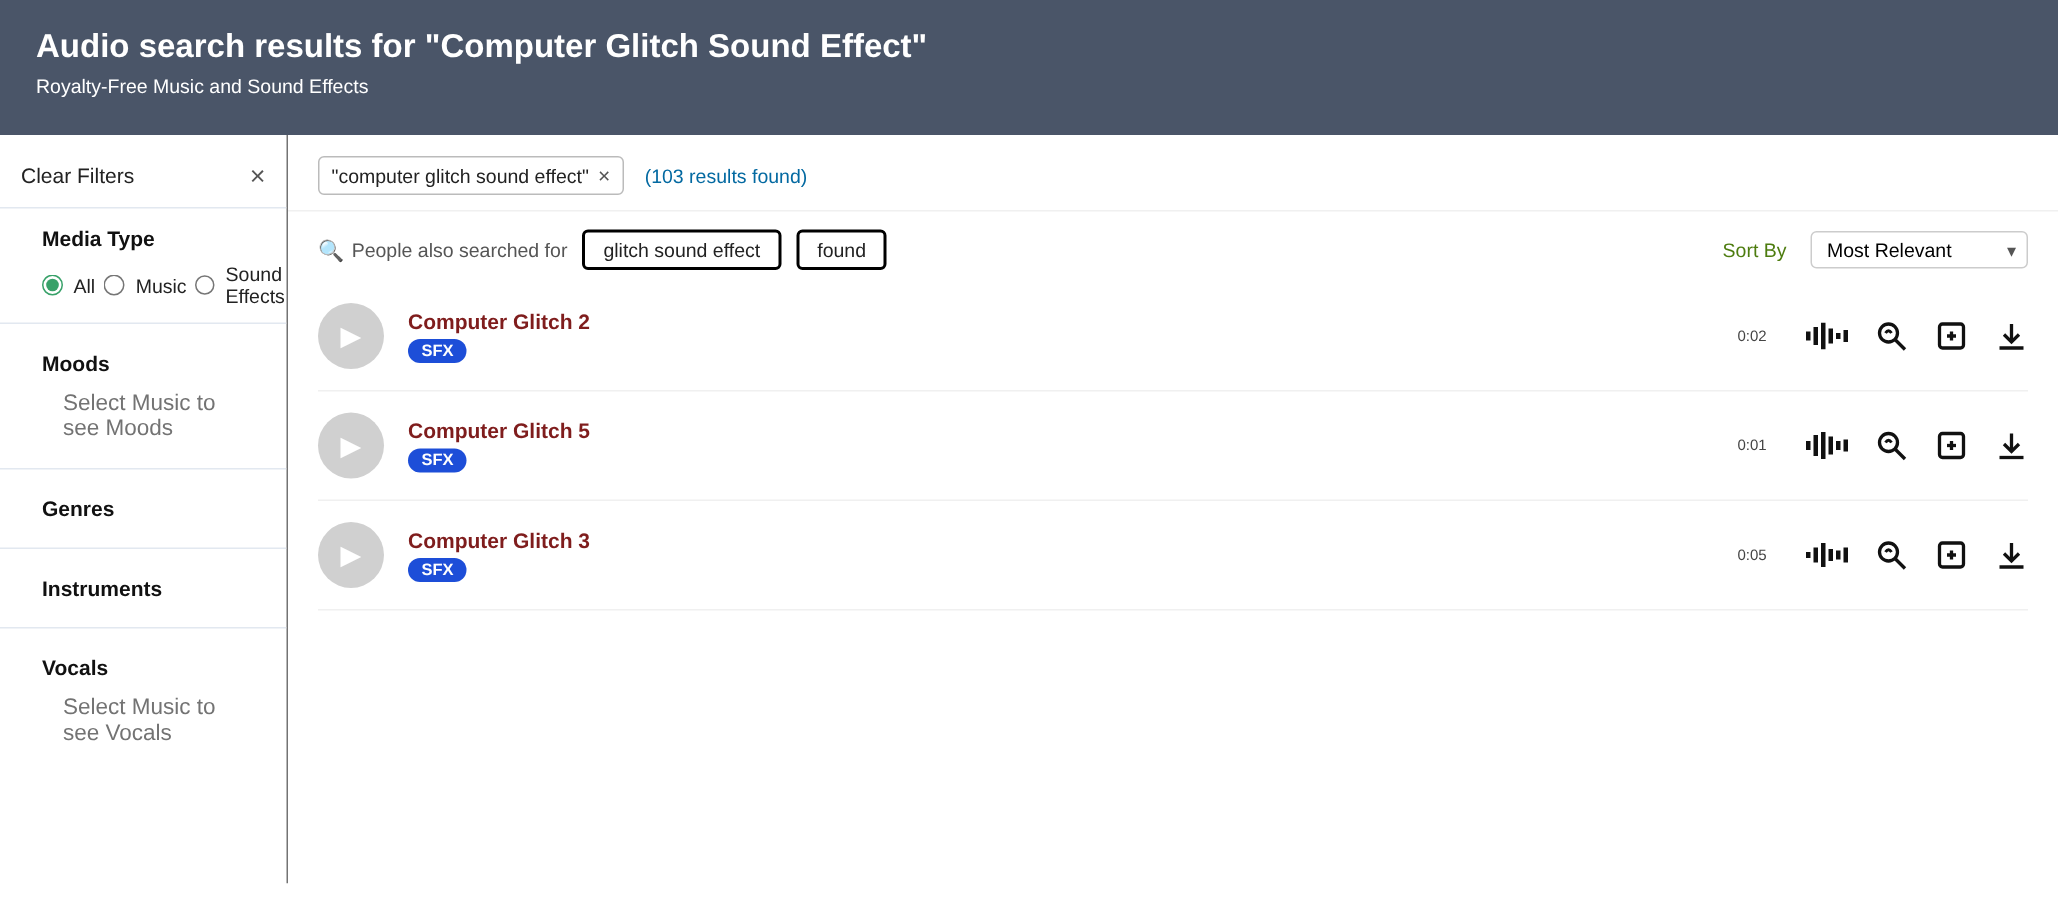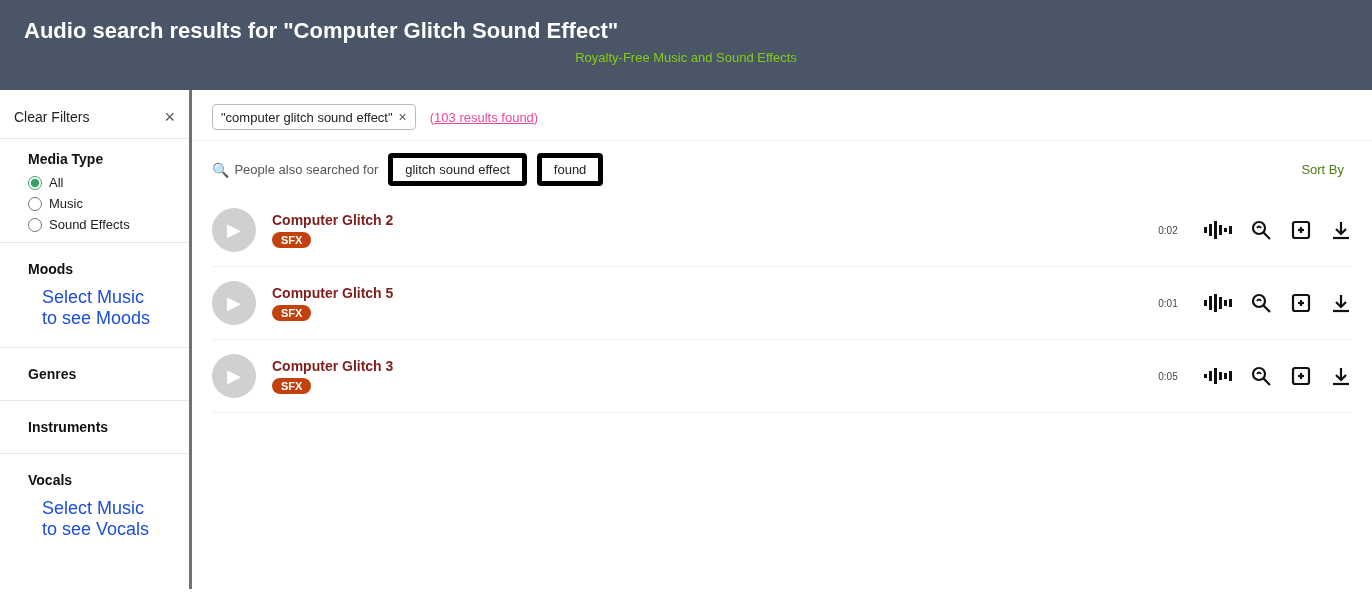--- a/index.html
+++ b/index.html
@@ -6,57 +6,57 @@
     body { font-family: Arial, sans-serif; background: #fff; color: #222; font-size: 14px; }
 
     
     .header {
       background: #4a5568;
       color: #fff;
       padding: 18px 24px 18px 24px;
       min-height: 90px;
     }
     .header h1 { font-size: 22px; font-weight: 700; margin-bottom: 6px; }
-    .header p { font-size: 13px; color: #84cc16; text-align: center; }
+    .header p { font-size: 13px; color: #ffffff; }
 
     
     .main-layout {
       display: flex;
       height: calc(599px - 90px - 10px);
     }
 
     
     .sidebar {
       width: 192px;
       min-width: 192px;
-      border-right: 3px solid #737373;
+      border-right: 1px solid #737373;
       padding: 10px 0 0 0;
       overflow-y: auto;
       background: #fff;
     }
     .sidebar-clear {
       display: flex;
       align-items: center;
       justify-content: space-between;
       padding: 8px 14px 12px 14px;
       border-bottom: 1px solid #e2e8f0;
       cursor: pointer;
     }
     .sidebar-clear span { font-size: 14px; color: #222; }
     .sidebar-close {
       background: none; border: none; font-size: 18px; cursor: pointer; color: #555; line-height: 1;
     }
     .sidebar-section { padding: 12px 14px 4px 28px; }
     .sidebar-section-title {
       font-weight: 700; font-size: 14px; margin-bottom: 8px; color: #111;
     }
-    .radio-group { display: flex; flex-direction: column; gap: 6px; }
+    .radio-group { display: flex; gap: 6px; }
     .radio-item { display: flex; align-items: center; gap: 7px; cursor: pointer; font-size: 13px; }
     .radio-item input[type=radio] { accent-color: #38a169; width: 14px; height: 14px; }
-    .sidebar-dim { color: #1d4ed8; font-size: 18px; padding: 2px 14px 8px 14px; }
+    .sidebar-dim { color: #737373; font-size: 15px; padding: 2px 14px 8px 14px; }
     .sidebar-section-divider { border: none; border-top: 1px solid #e2e8f0; margin: 6px 0; }
 
     
     .content {
       flex: 1;
       overflow-y: auto;
       background: #fff;
     }
 
     
@@ -73,33 +73,33 @@
       border: 1px solid #bbb;
       border-radius: 4px;
       padding: 4px 8px;
       font-size: 13px;
       gap: 6px;
       background: #fff;
     }
     .search-tag .tag-x {
       cursor: pointer; font-size: 14px; color: #555; background: none; border: none; padding: 0;
     }
-    .results-count { font-size: 13px; color: #ec4899; margin-left: 4px; text-decoration: underline; }
+    .results-count { font-size: 13px; color: #0369a1; margin-left: 4px; }
 
     
     .also-searched {
       display: flex;
       align-items: center;
       gap: 10px;
       padding: 12px 20px 8px 20px;
     }
     .also-label { font-size: 13px; color: #555; display: flex; align-items: center; gap: 5px; }
     .also-label .search-icon { font-size: 14px; color: #888; }
     .also-pill {
-      border: 5px solid #000000;
+      border: 2px solid #000000;
       border-radius: 4px;
       padding: 4px 12px;
       font-size: 13px;
       cursor: pointer;
       background: #fff;
       color: #222;
     }
     .sort-label { font-size: 13px; color: #4d7c0f; margin-right: 8px; }
     .sort-select {
       border: 1px solid #ccc;
@@ -133,21 +133,21 @@
       border: none;
       cursor: pointer;
       display: flex; align-items: center; justify-content: center;
       font-size: 18px; color: #fff;
       flex-shrink: 0;
     }
     .track-info { flex: 1; min-width: 0; }
     .track-name { font-size: 14px; font-weight: 700; color: #7f1d1d; }
     .sfx-badge {
       display: inline-block;
-      background: #c2410c;
+      background: #1d4ed8;
       color: #fff;
       border-radius: 12px;
       font-size: 11px;
       font-weight: 700;
       padding: 2px 9px;
       margin-top: 4px;
     }
     .track-duration { font-size: 10px; color: #444; min-width: 40px; text-align: center; }
     .track-actions {
       display: flex;
@@ -239,20 +239,28 @@
     <div class="also-searched">
       <span class="also-label">
         <span class="search-icon">🔍</span>
         <span>People also searched for</span>
       </span>
       <button class="also-pill">glitch sound effect</button>
       <button class="also-pill">found</button>
 
       <div style="margin-left:auto; display:flex; align-items:center; gap:8px;">
         <span class="sort-label">Sort By</span>
+        <div class="sort-wrapper">
+          <select class="sort-select">
+            <option>Most Relevant</option>
+            <option>Most Recent</option>
+            <option>Most Downloaded</option>
+          </select>
+          <span class="sort-chevron">▾</span>
+        </div>
       </div>
     </div>
 
     <div class="track-list">
 
       <div class="track-row">
         <button class="play-btn">▶</button>
         <div class="track-info">
           <div class="track-name">Computer Glitch 2</div>
           <span class="sfx-badge">SFX</span>

